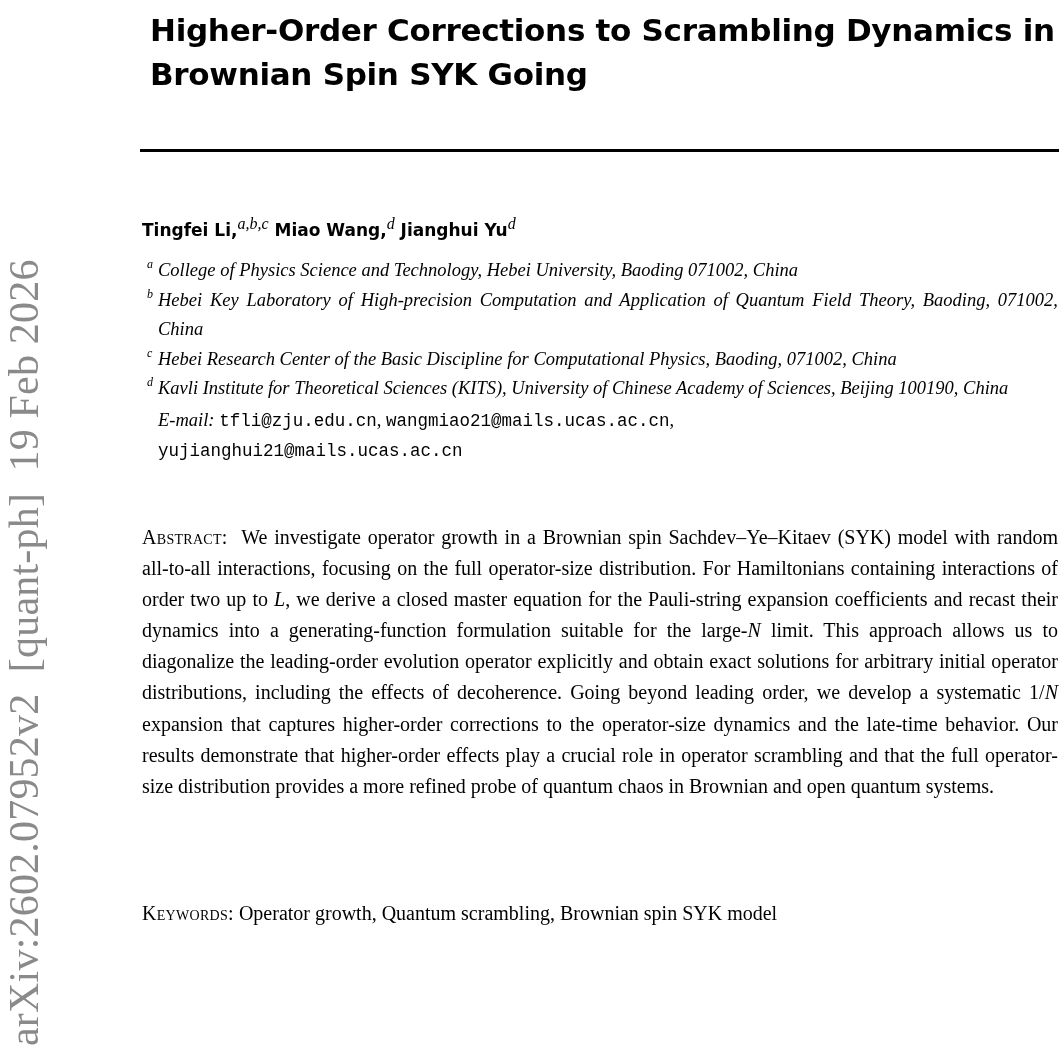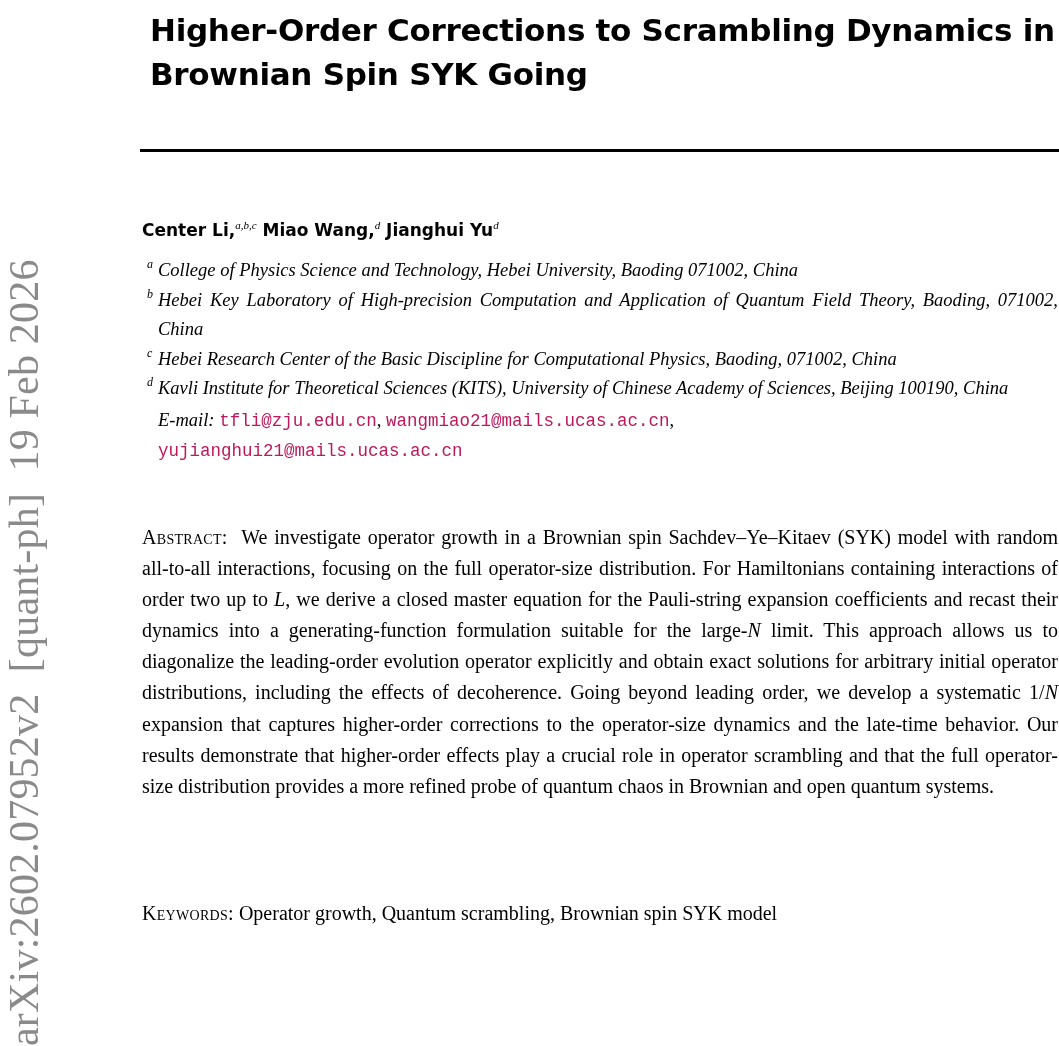--- a/index.html
+++ b/index.html
@@ -63,21 +63,21 @@
       font-family: "DejaVu Sans", "Liberation Sans", sans-serif;
       font-weight: bold;
       font-size: 17px;
       line-height: 24px;
       white-space: nowrap;
     }
     .authors sup {
       font-family: "Liberation Serif", serif;
       font-style: italic;
       font-weight: normal;
-      font-size: 11px;
+      font-size: 16px;
       vertical-align: 7px;
       line-height: 0;
     }
     .affils {
       position: absolute;
       left: 146px;
       top: 256px;
       width: 912px;
       font-style: italic;
       font-size: 18.5px;
@@ -99,21 +99,21 @@
     .email-block {
       padding-left: 12px;
       margin-top: 2px;
     }
     .email-label {
       font-style: italic;
     }
     .email-link {
       font-family: "Liberation Mono", "DejaVu Sans Mono", monospace;
       font-style: normal;
-      color: #be185d;
+      color: #000000;
       font-size: 17.5px;
       text-decoration: none;
     }
     .abstract {
       position: absolute;
       left: 142px;
       top: 522px;
       width: 916px;
       font-size: 20px;
       line-height: 31.1px;
@@ -147,21 +147,21 @@
 </div>
 
 <h1 class="title">
   <span>Higher-Order Corrections to Scrambling Dynamics in</span><br>
   <span>Brownian Spin SYK Going</span>
 </h1>
 
 <div class="rule"></div>
 
 <div class="authors">
-  <span>Center Li,</span><sup>a,b,c</sup>
+  <span>Tingfei Li,</span><sup>a,b,c</sup>
   <span>Miao Wang,</span><sup>d</sup>
   <span>Jianghui Yu</span><sup>d</sup>
 </div>
 
 <div class="affils">
   <div class="affil">
     <sup>a</sup><span>College of Physics Science and Technology, Hebei University, Baoding 071002, China</span>
   </div>
   <div class="affil">
     <sup>b</sup><span>Hebei Key Laboratory of High-precision Computation and Application of Quantum Field Theory, Baoding, 071002, China</span>

